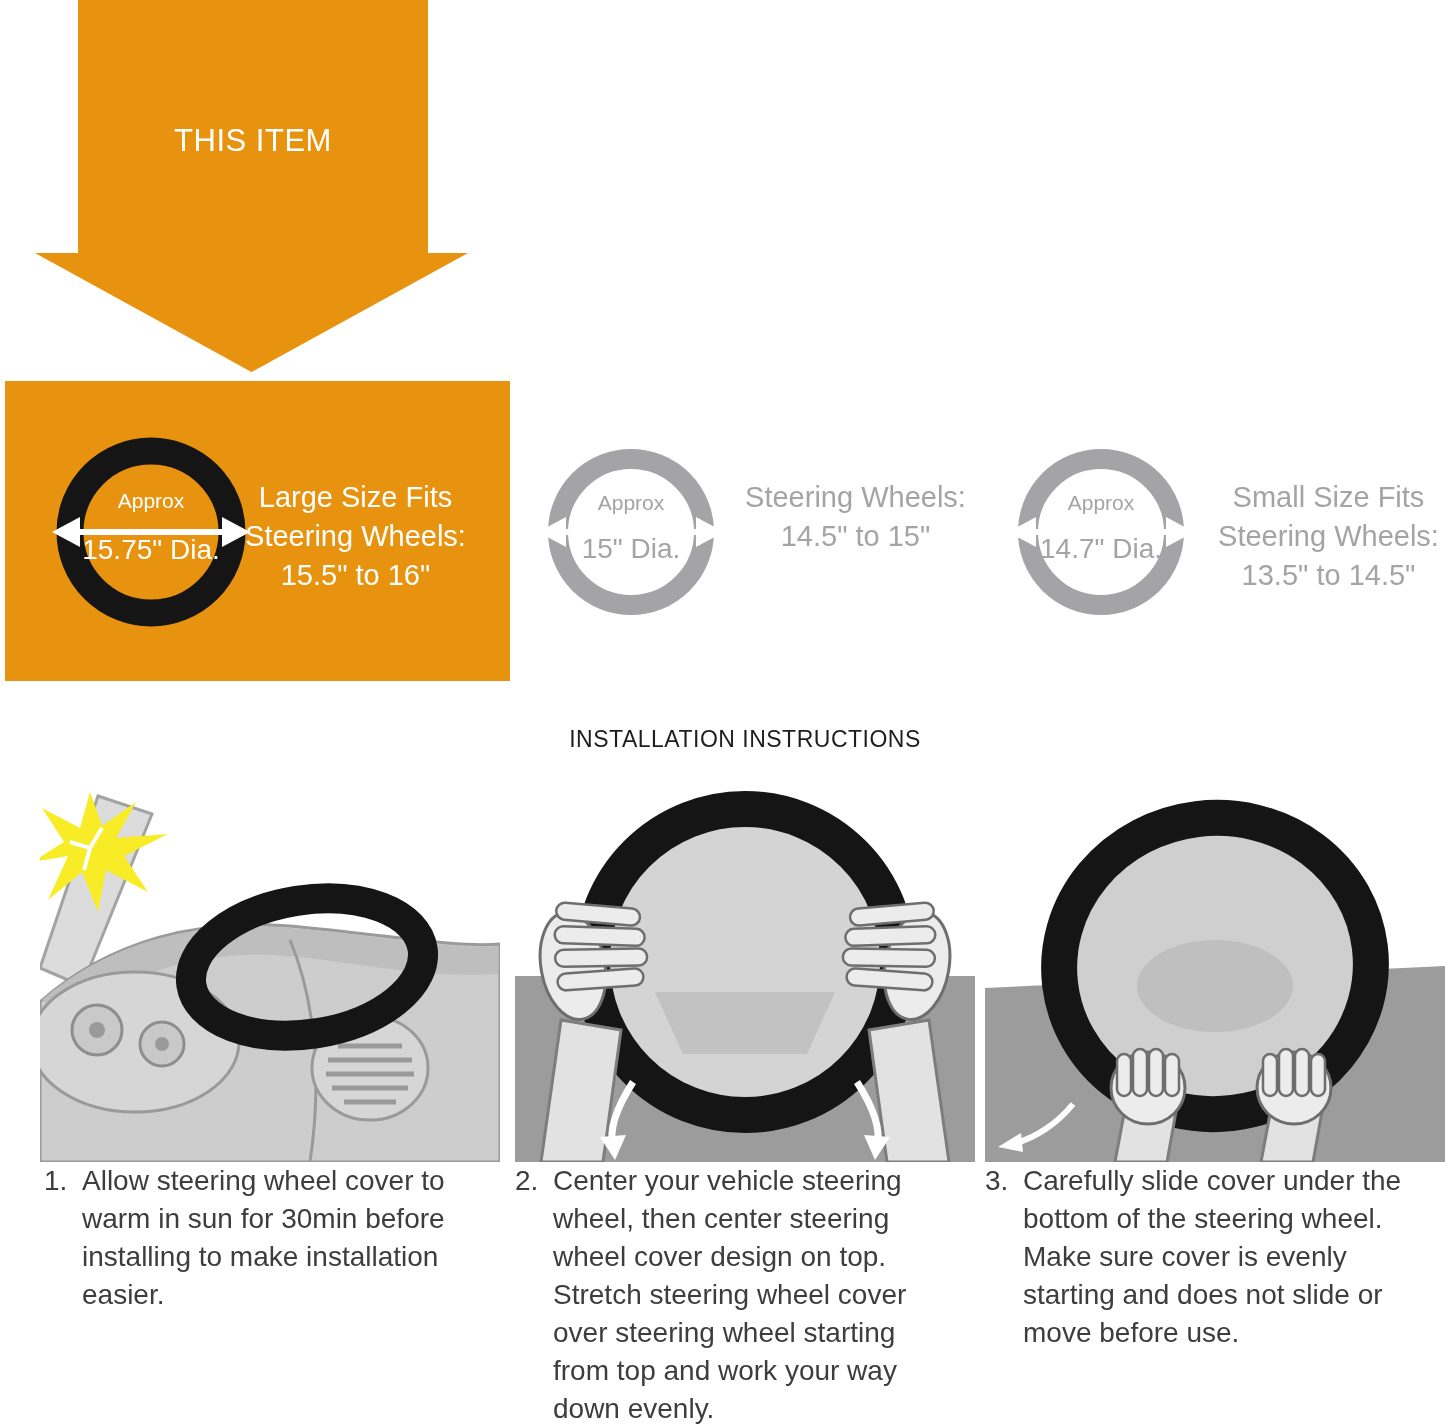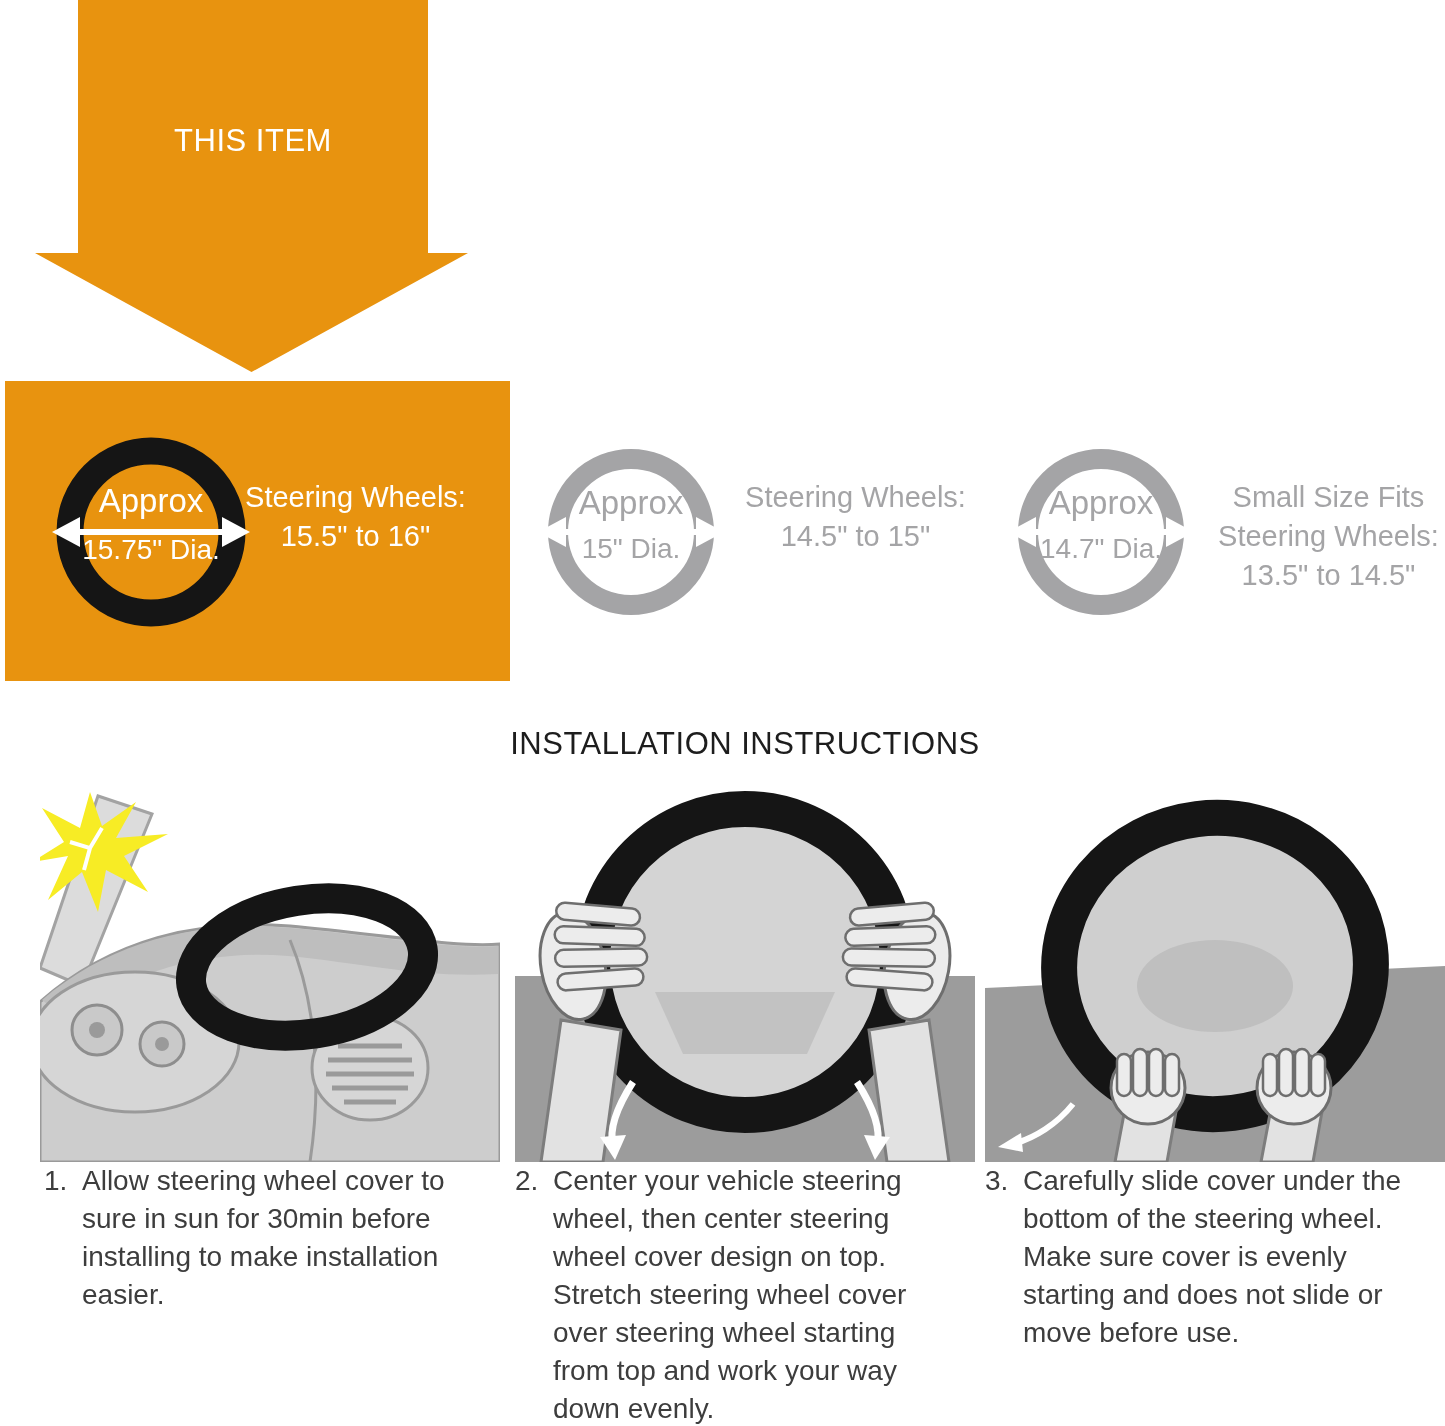--- a/index.html
+++ b/index.html
@@ -14,29 +14,29 @@
   .banner { left:35px; top:0; width:433px; height:372px; }
   .banner-text {
     position:absolute; left:43px; top:116px; width:350px; text-align:center;
     color:#ffffff; font-size:31px; line-height:49px; letter-spacing:0.5px;
   }
 
   
   .orange-box { left:5px; top:381px; width:505px; height:300px; background:#E8930F; }
 
   
-  .ring-text { text-align:center; font-size:33px; line-height:31px; }
+  .ring-text { text-align:center; font-size:21px; line-height:31px; }
   .ring-text.dia { font-size:28px; }
   .white { color:#ffffff; }
   .gray  { color:#A4A4A6; }
   .size-label { text-align:center; font-size:29px; line-height:39px; }
 
   .section-title {
     left:345px; top:726px; width:800px; text-align:center;
-    font-size:31px; letter-spacing:0.5px; color:#1D1D1D;
+    font-size:23px; letter-spacing:0.5px; color:#1D1D1D;
   }
 
   
   .caption { display:flex; align-items:flex-start; font-size:28px; line-height:38px; color:#3D3D3D; }
   .step-num { flex:0 0 38px; }
   .step-text { flex:1; }
 </style>
 </head>
 <body>
 
@@ -57,20 +57,21 @@
     <circle cx="105" cy="105" r="81" fill="none" stroke="#151515" stroke-width="27"></circle>
     <g fill="#FFFFFF">
       <rect x="26" y="102" width="158" height="6"></rect>
       <polygon points="6,105 34,90 34,120"></polygon>
       <polygon points="204,105 176,90 176,120"></polygon>
     </g>
   </svg>
   <div class="ring-text white abs" style="left:61px;top:485px;width:180px">Approx</div>
   <div class="ring-text white dia abs" style="left:56px;top:534px;width:190px">15.75" Dia.</div>
   <div class="size-label white abs" style="left:238px;top:478px;width:235px">
+    <div>Large Size Fits</div>
     <div>Steering Wheels:</div>
     <div>15.5" to 16"</div>
   </div>
 
   <svg class="abs" style="left:526px;top:427px" width="210" height="210" viewBox="0 0 210 210">
     <circle cx="105" cy="105" r="73" fill="none" stroke="#A4A4A6" stroke-width="20"></circle>
     <g fill="#FFFFFF">
       <rect x="30" y="102" width="150" height="6"></rect>
       <polygon points="12,105 40,90 40,120"></polygon>
       <polygon points="198,105 170,90 170,120"></polygon>
@@ -187,21 +188,21 @@
       </g>
       <g fill="#FFFFFF">
         <polygon points="425,162 414,138 440,139"></polygon>
         <polygon points="13,357 36,343 38,362"></polygon>
       </g>
     </g>
   </svg>
 
   <div class="caption abs" style="left:44px;top:1162px;width:440px">
     <span class="step-num">1.</span>
-    <span class="step-text">Allow steering wheel cover to sure in sun for 30min before installing to make installation easier.</span>
+    <span class="step-text">Allow steering wheel cover to warm in sun for 30min before installing to make installation easier.</span>
   </div>
 
   <div class="caption abs" style="left:515px;top:1162px;width:440px">
     <span class="step-num">2.</span>
     <span class="step-text">Center your vehicle steering wheel, then center steering wheel cover design on top. Stretch steering wheel cover over steering wheel starting from top and work your way down evenly.</span>
   </div>
 
   <div class="caption abs" style="left:985px;top:1162px;width:460px">
     <span class="step-num">3.</span>
     <span class="step-text">Carefully slide cover under the bottom of the steering wheel. Make sure cover is evenly starting and does not slide or move before use.</span>

